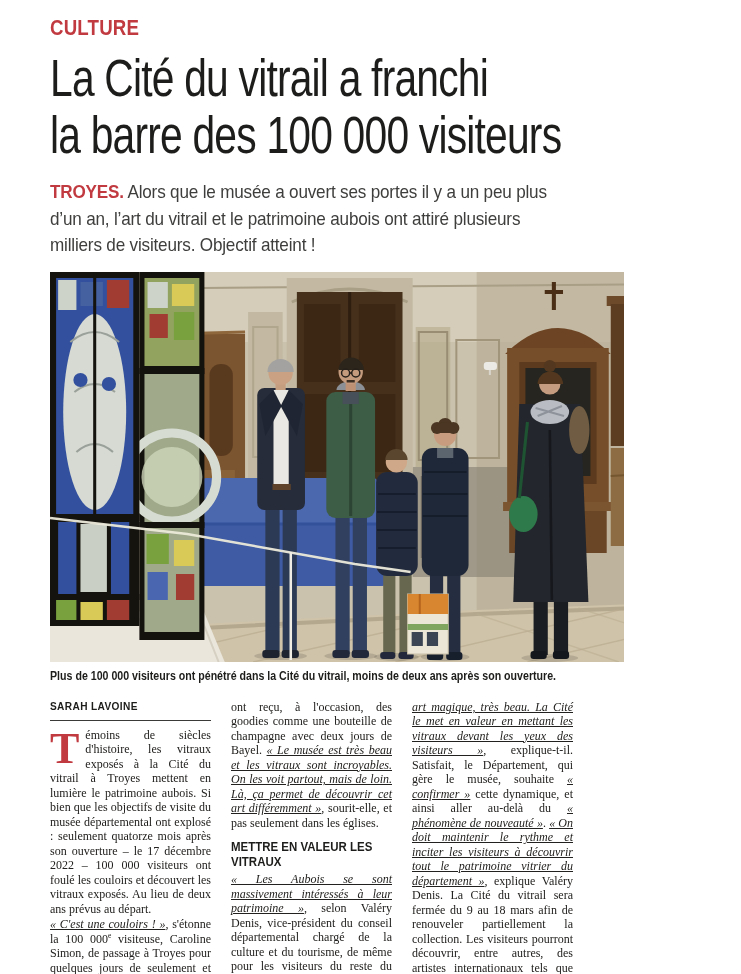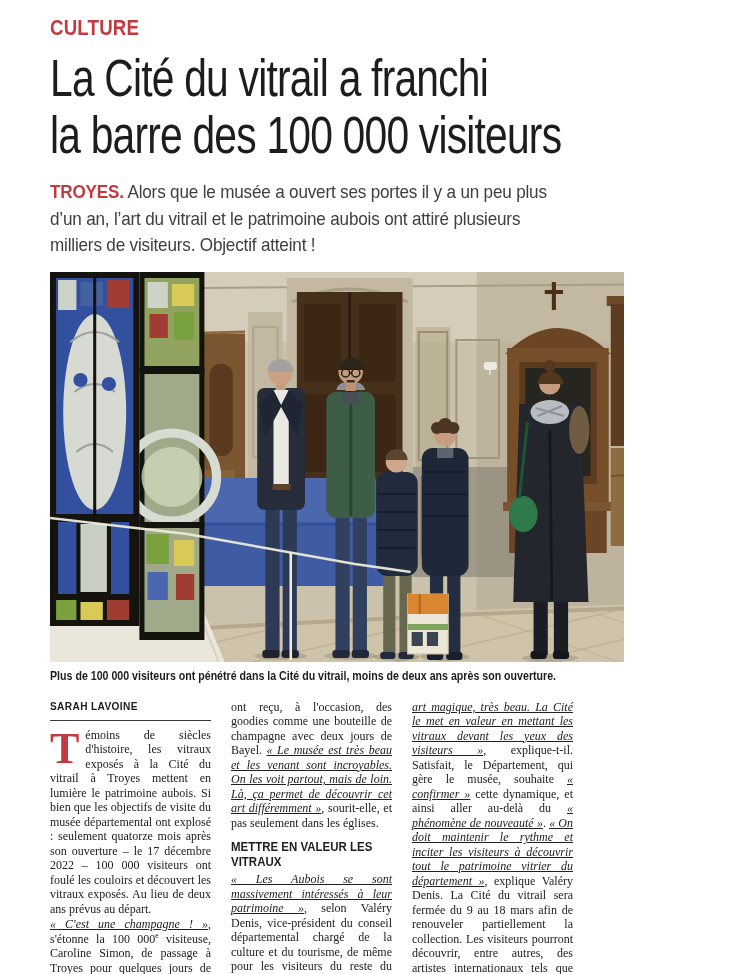--- a/index.html
+++ b/index.html
@@ -292,25 +292,25 @@
   </figure>
 
   <div class="caption">Plus de 100 000 visiteurs ont pénétré dans la Cité du vitrail, moins de deux ans après son ouverture.</div>
 
   <div class="article">
 
     <div class="col">
       <div class="byline">SARAH LAVOINE</div>
       <hr class="byline-rule">
       <p class="body-p"><span class="dropcap">T</span><span>émoins de siècles d'histoire, les vitraux exposés à la Cité du vitrail à Troyes mettent en lumière le patrimoine aubois. Si bien que les objectifs de visite du musée départemental ont explosé : seulement quatorze mois après son ouverture – le 17 décembre 2022 – 100 000 visiteurs ont foulé les couloirs et découvert les vitraux exposés. Au lieu de deux ans prévus au départ.</span></p>
-      <p class="body-p"><span class="q">« C'est une champagne ! »</span><span>, s'étonne la 100 000</span><sup class="ord">e</sup><span> visiteuse, Caroline Simon, de passage à Troyes pour quelques jours de seulement et venant de Seine-et-Marne. Sa famille et elle</span></p>
+      <p class="body-p"><span class="q">« C'est une couloirs ! »</span><span>, s'étonne la 100 000</span><sup class="ord">e</sup><span> visiteuse, Caroline Simon, de passage à Troyes pour quelques jours de seulement et venant de Seine-et-Marne. Sa famille et elle</span></p>
     </div>
 
     <div class="col">
-      <p class="body-p"><span>ont reçu, à l'occasion, des goodies comme une bouteille de champagne avec deux jours de Bayel. </span><span class="q">« Le musée est très beau et les venant sont incroyables. On les voit partout, mais de loin. Là, ça permet de découvrir cet art différemment »</span><span>, sourit-elle, et pas seulement dans les églises.</span></p>
+      <p class="body-p"><span>ont reçu, à l'occasion, des goodies comme une bouteille de champagne avec deux jours de Bayel. </span><span class="q">« Le musée est très beau et les vitraux sont incroyables. On les voit partout, mais de loin. Là, ça permet de découvrir cet art différemment »</span><span>, sourit-elle, et pas seulement dans les églises.</span></p>
       <h3 class="subhead">METTRE EN VALEUR LES VITRAUX</h3>
       <p class="body-p"><span class="q">« Les Aubois se sont massivement intéressés à leur patrimoine »</span><span>, selon Valéry Denis, vice-président du conseil départemental chargé de la culture et du tourisme, de même pour les visiteurs du reste du territoire et étrangers. Mais comment expliquer cet engouement ? </span><span class="q">« Le vitrail est un</span></p>
     </div>
 
     <div class="col">
       <p class="body-p"><span class="q">art magique, très beau. La Cité le met en valeur en mettant les vitraux devant les yeux des visiteurs »</span><span>, explique-t-il. Satisfait, le Département, qui gère le musée, souhaite </span><span class="q">« confirmer »</span><span> cette dynamique, et ainsi aller au-delà du </span><span class="q">« phénomène de nouveauté »</span><span>. </span><span class="q">« On doit maintenir le rythme et inciter les visiteurs à découvrir tout le patrimoine vitrier du département »</span><span>, explique Valéry Denis. La Cité du vitrail sera fermée du 9 au 18 mars afin de renouveler partiellement la collection. Les visiteurs pourront découvrir, entre autres, des artistes internationaux tels que Kehinde Wiley, un peintre afro-américain, ou l'artiste franco-japonais Foujita.</span><span class="endmark">■</span></p>
     </div>
 
   </div>
 </div>

